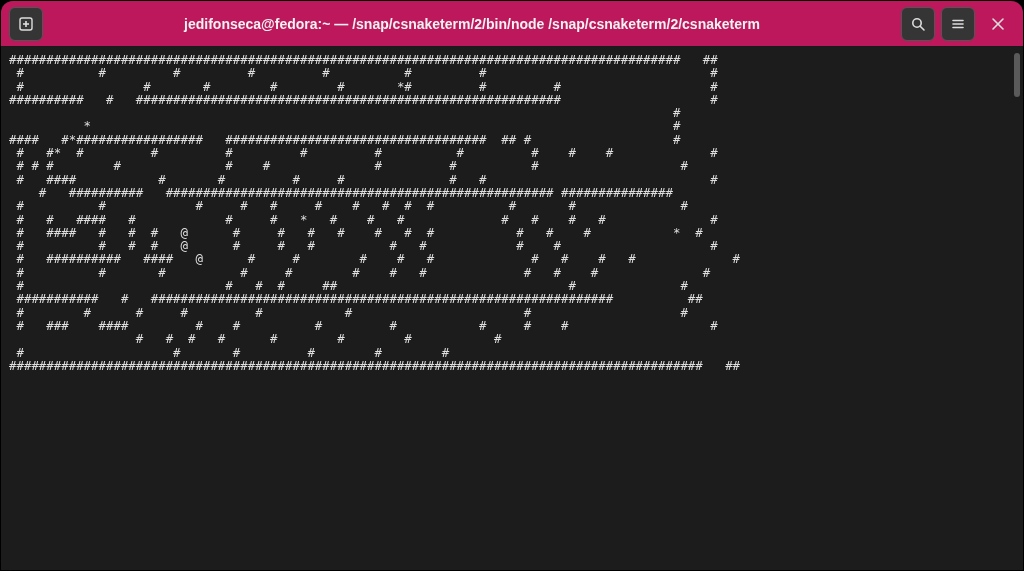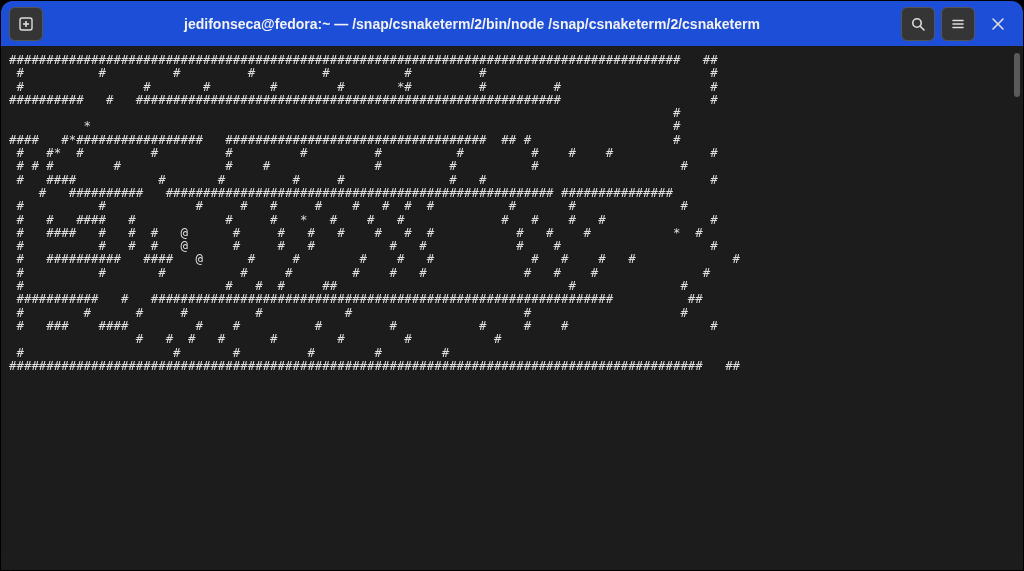--- a/index.html
+++ b/index.html
@@ -11,21 +11,21 @@
     height: 571px;
     background: #1c1c1c;
     border-radius: 12px;
     display: flex;
     flex-direction: column;
     border: 1px solid #000;
   }
 
   .titlebar {
     height: 46px;
-    background: #1d4ed8;
+    background: #be185d;
     border-top-left-radius: 12px;
     border-top-right-radius: 12px;
     display: flex;
     align-items: center;
     padding: 0 8px;
     gap: 6px;
     border-bottom: 1px solid #1a1a1a;
   }
 
   .tb-btn {

